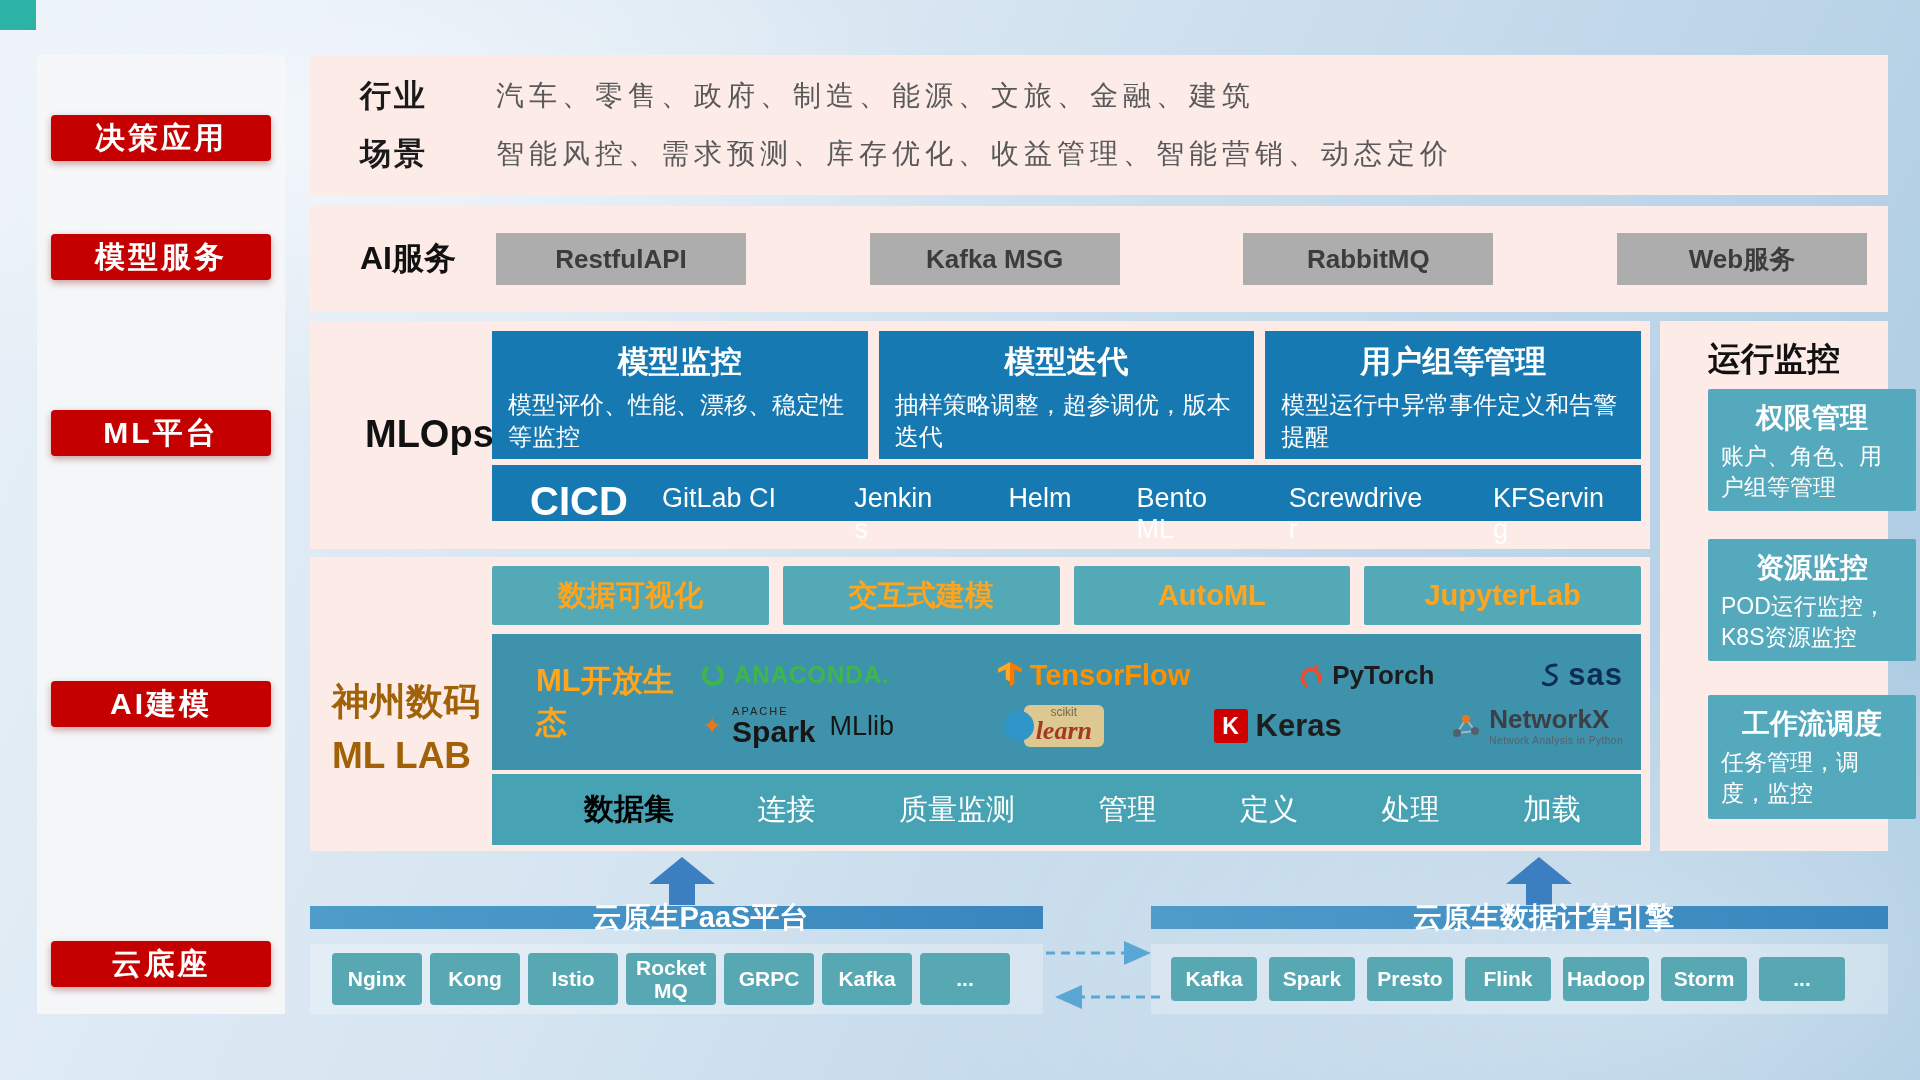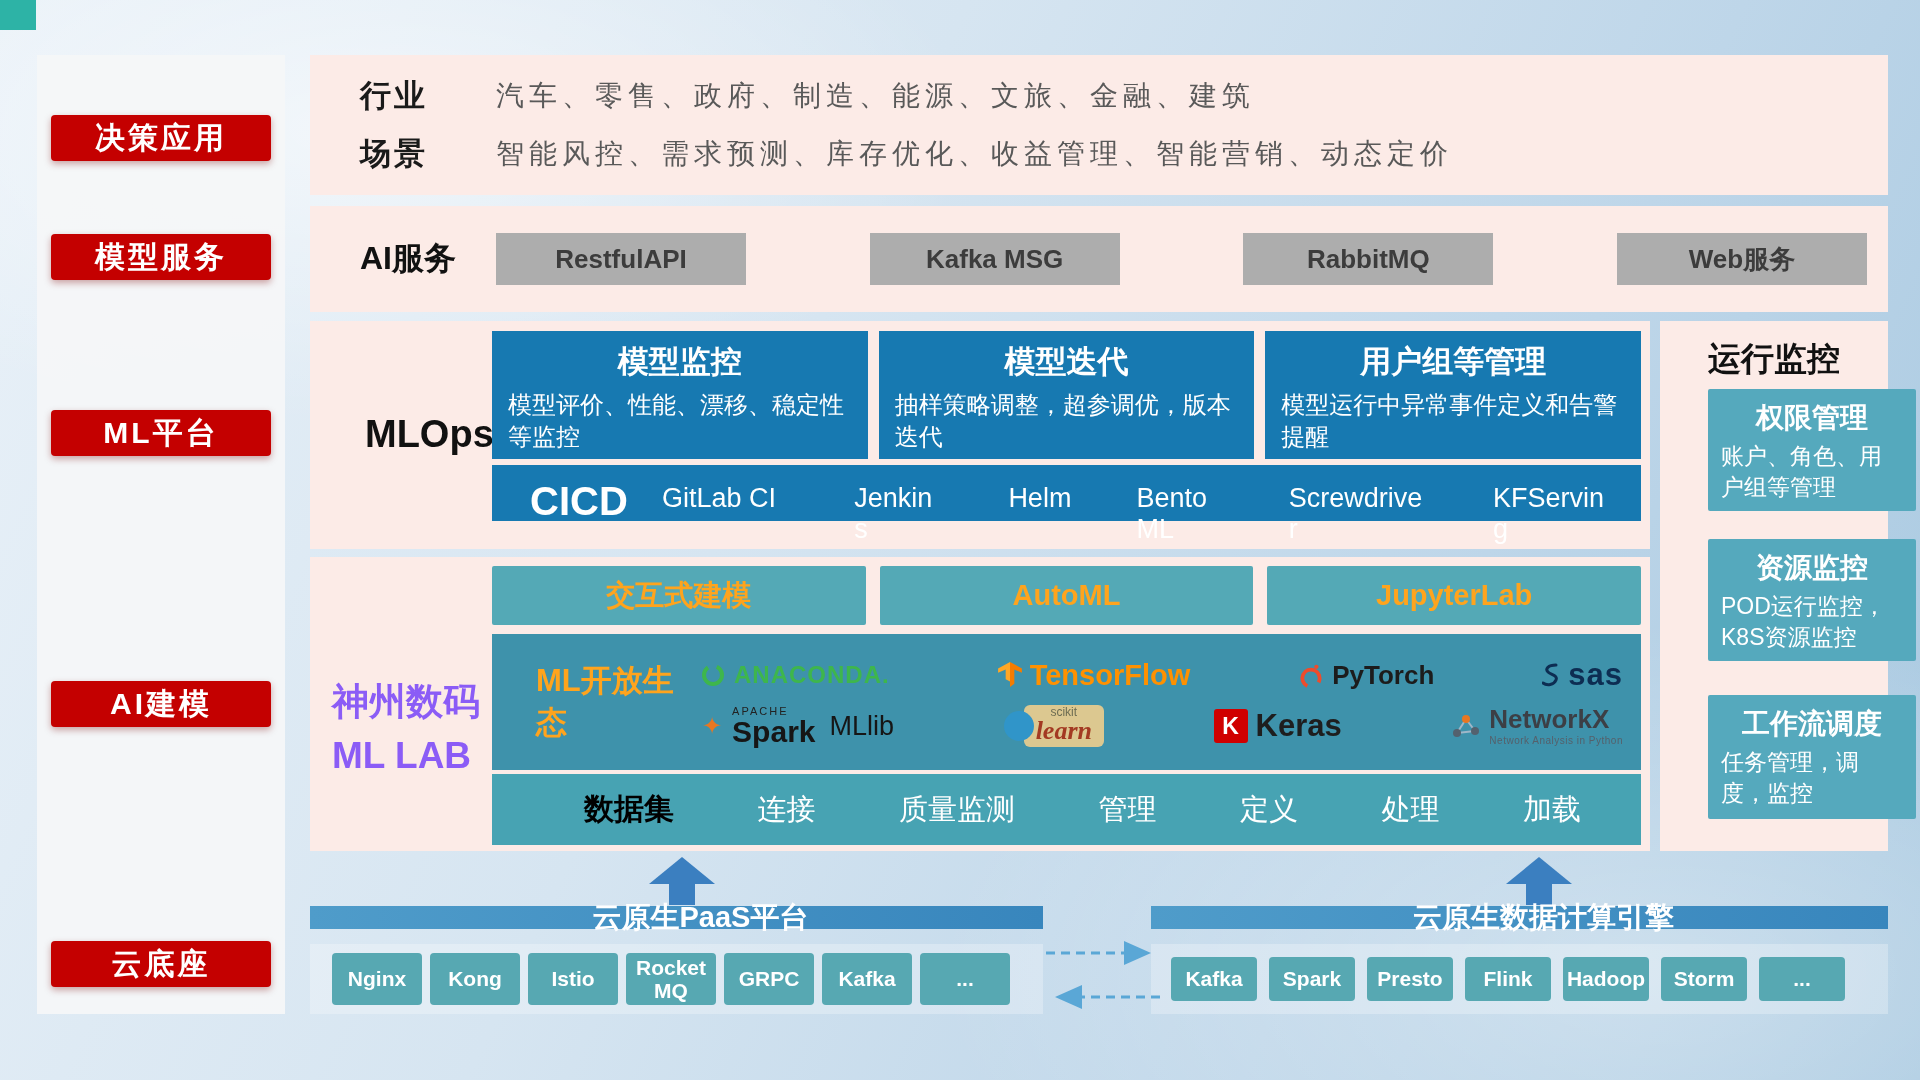--- a/index.html
+++ b/index.html
@@ -51,21 +51,21 @@
   .ct0{width:128px} .ct1{width:90px} .ct2{width:64px} .ct3{width:88px} .ct4{width:140px} .ct5{width:112px}
 
   
   .mon-title { position:absolute; top:16px; width:100%; text-align:center; font-size:33px; font-weight:bold; color:#111; }
   .moncard { position:absolute; left:10px; width:208px; background:#55a9bd; color:#fff; border-radius:2px; padding-bottom:8px;margin-left:38px; }
   .moncard .t { text-align:center; font-size:28px; font-weight:bold; margin:10px 0 4px; }
   .moncard .d { font-size:23px; line-height:1.35; padding:0 13px; }
   .mc0{top:68px;  min-height:120px;} .mc1{top:218px; min-height:122px;} .mc2{top:374px; min-height:124px;}
 
   
-  .lab-title { position:absolute; left:22px; top:118px; font-size:37px; font-weight:bold; color:#8b5cf6; line-height:1.45; }
+  .lab-title { position:absolute; left:22px; top:118px; font-size:37px; font-weight:bold; color:#a16207; line-height:1.45; }
   .lab-tools { position:absolute; left:182px; top:9px; width:1149px; height:59px; display:flex; gap:14px; }
   .lab-chip { flex:1; background:#54a9b6; color:#ffa41d; font-size:29px; font-weight:bold;
     display:flex; align-items:center; justify-content:center; border-radius:2px; }
   .eco { position:absolute; left:182px; top:77px; width:1149px; height:136px; background:#3e92ab;
     display:flex; align-items:center; }
   .eco-label { width:208px; padding-left:44px; color:#ffa41d; font-size:31px; font-weight:bold; }
   .eco-logos { flex:1; display:flex; flex-direction:column; justify-content:center; gap:12px; padding:0 18px 0 0; }
   .lrow { display:flex; align-items:center; justify-content:space-between; }
   .logo { display:flex; align-items:center; gap:8px; }
   .ana-text { color:#3eb64c; font-weight:bold; font-size:24px; letter-spacing:1px; }
@@ -189,20 +189,21 @@
       <div class="d">任务管理，调度，监控</div>
     </div>
   </aside>
 
   <section class="panel p4">
     <div class="lab-title">
       <div>神州数码</div>
       <div>ML LAB</div>
     </div>
     <div class="lab-tools">
+      <div class="lab-chip">数据可视化</div>
       <div class="lab-chip">交互式建模</div>
       <div class="lab-chip">AutoML</div>
       <div class="lab-chip">JupyterLab</div>
     </div>
 
     <div class="eco">
       <div class="eco-label">ML开放生态</div>
       <div class="eco-logos">
         <div class="lrow">
           <span class="logo">

